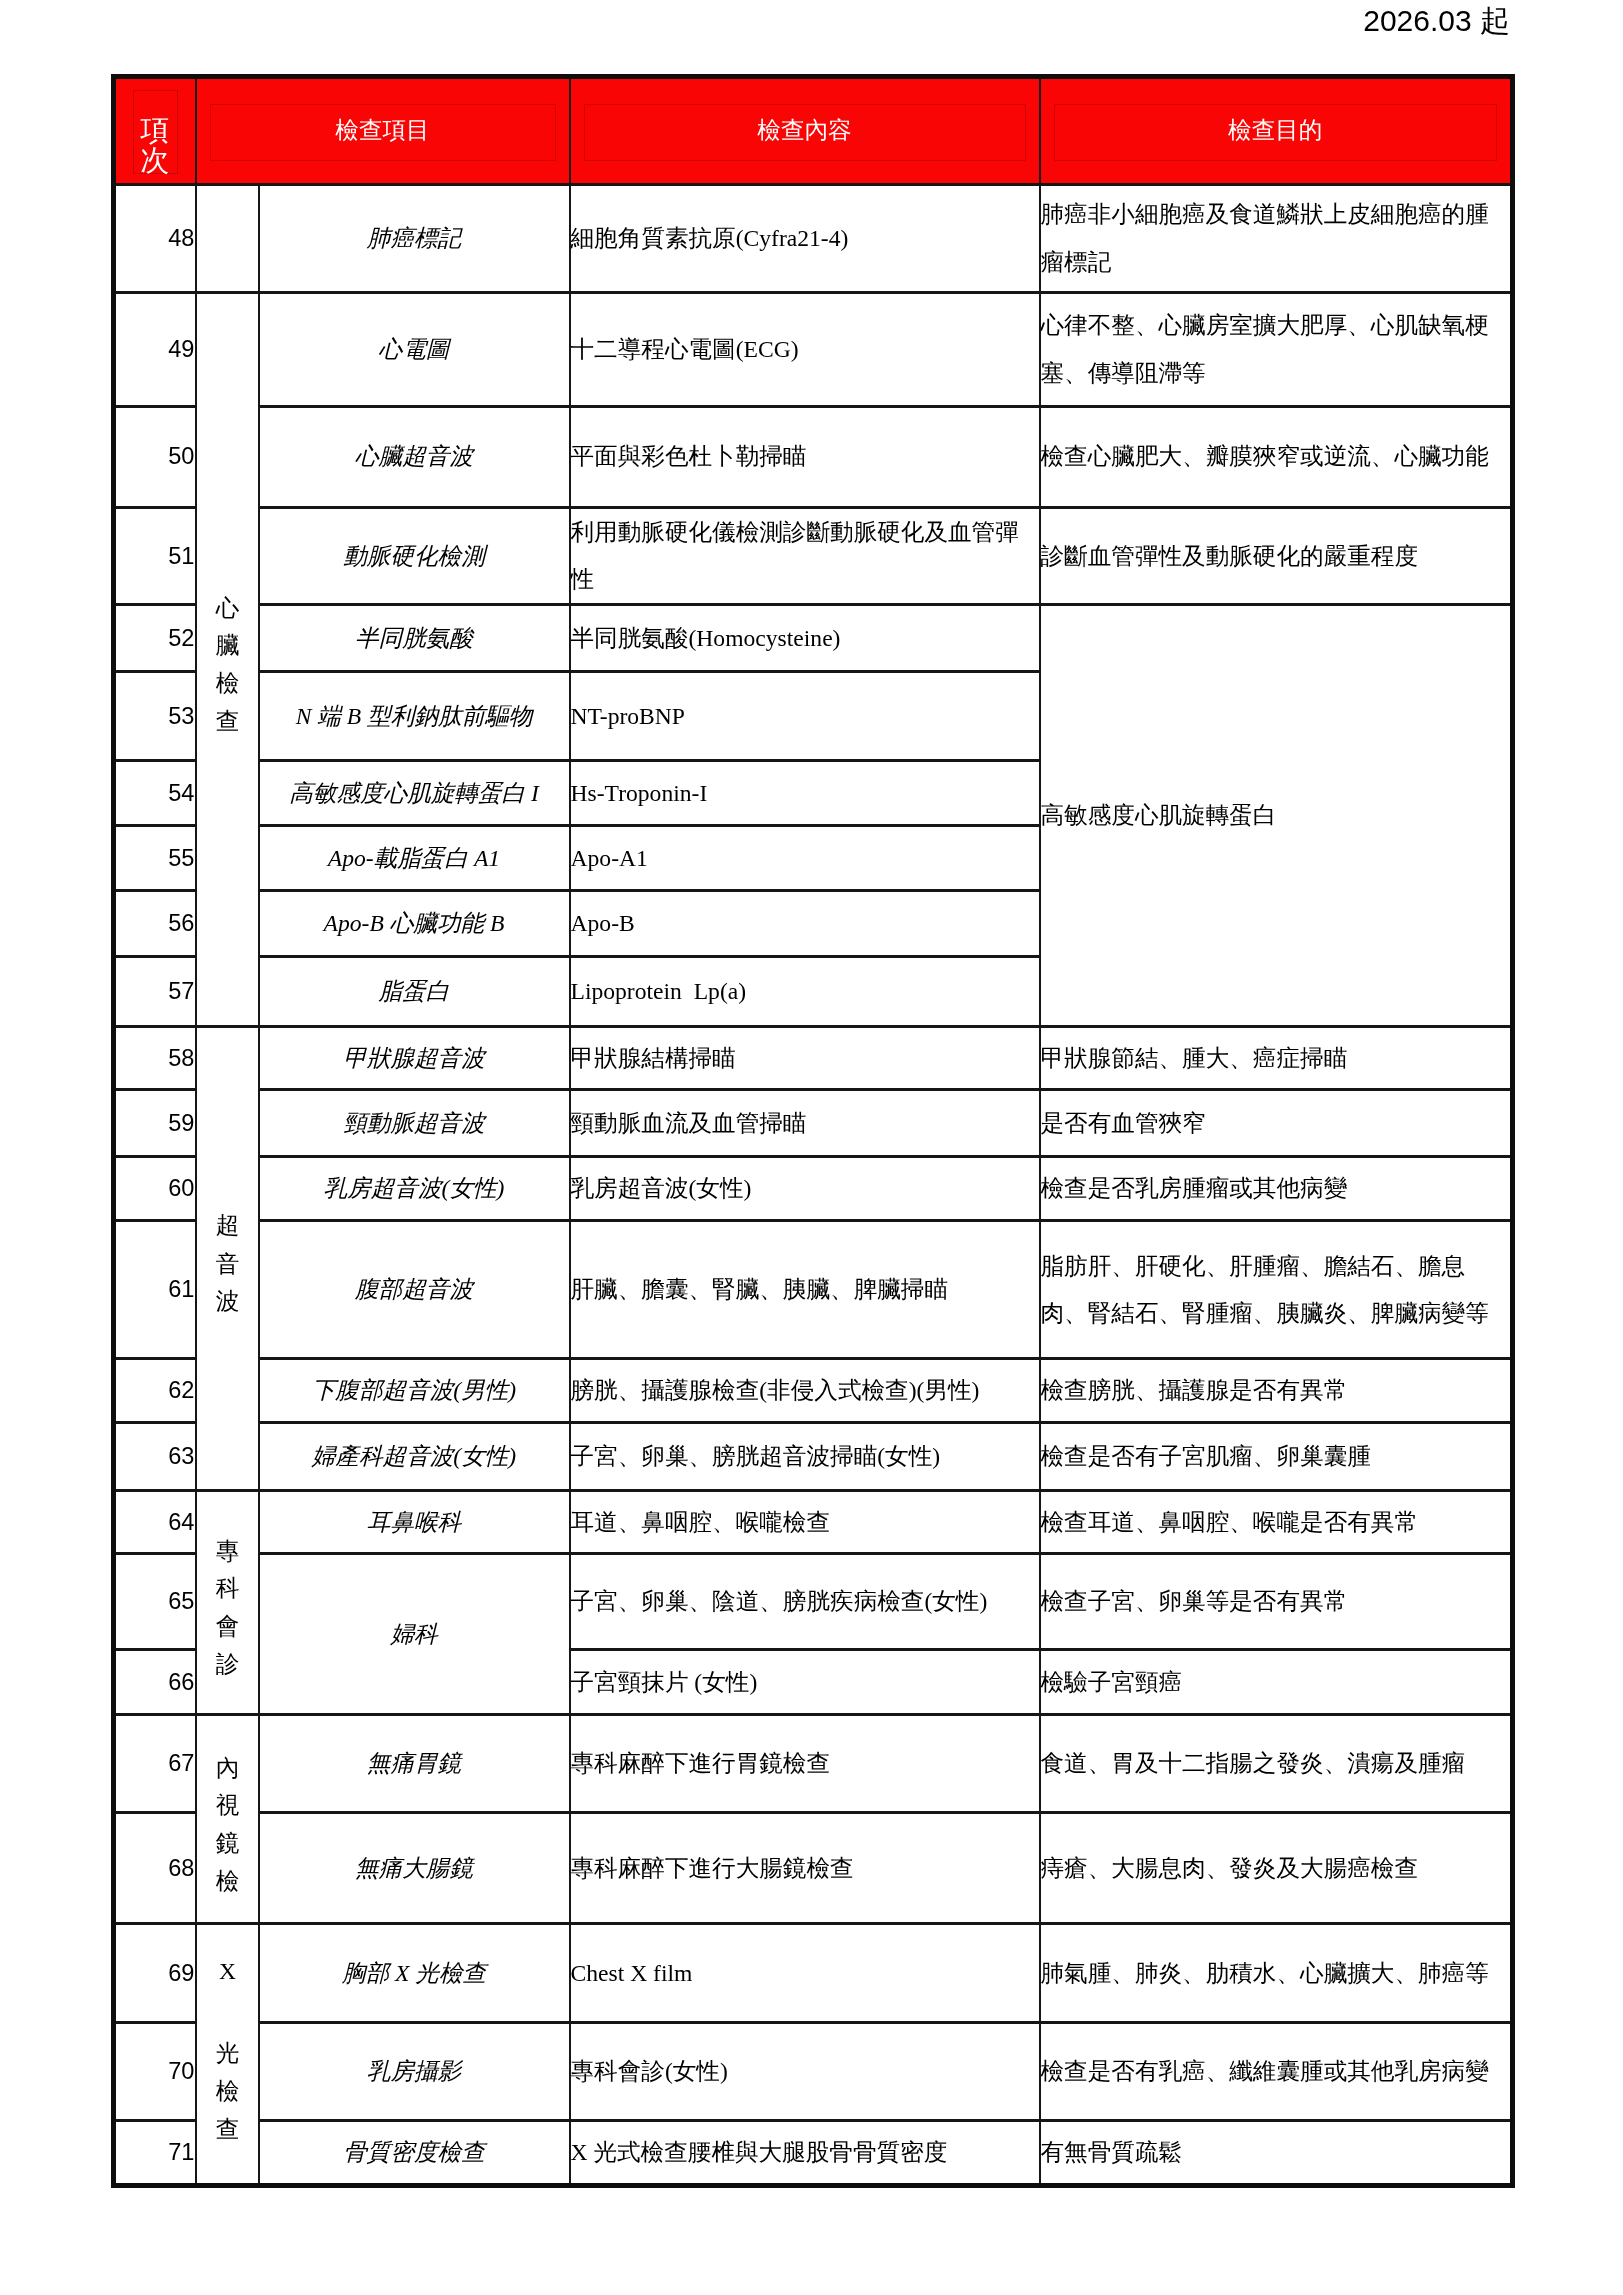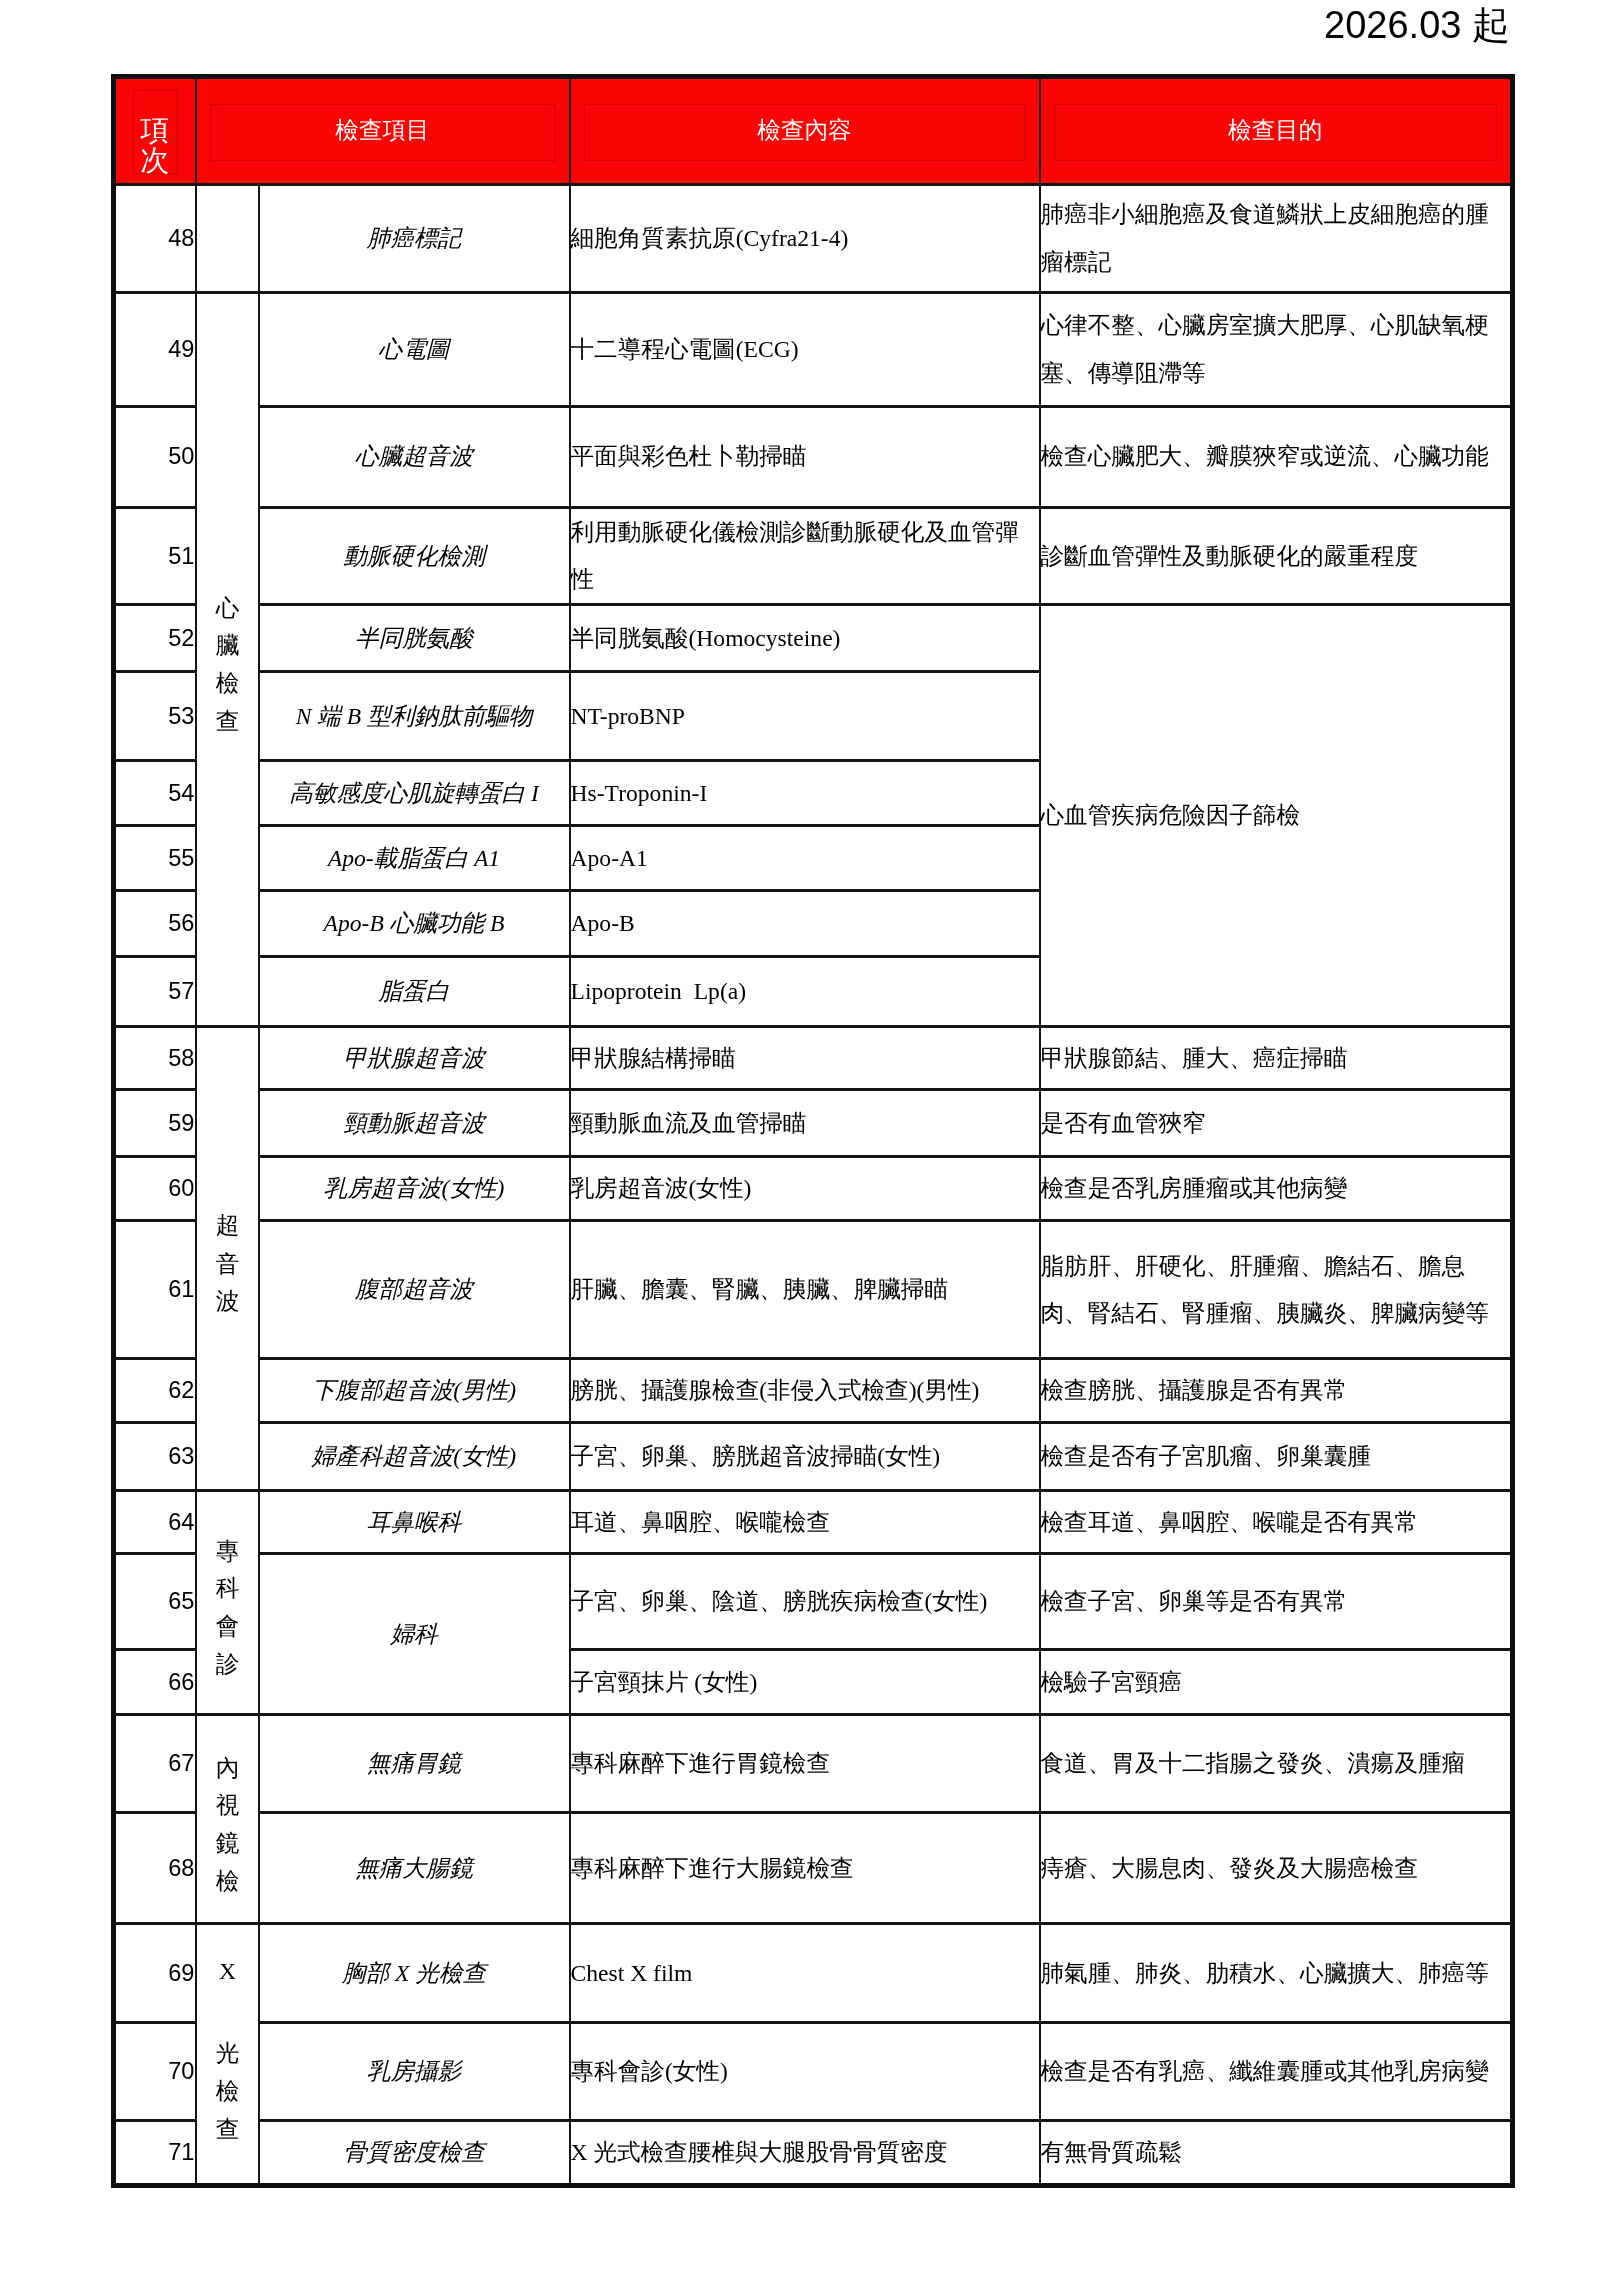--- a/index.html
+++ b/index.html
@@ -9,21 +9,21 @@
     width:1623px; height:2295px;
     background:#ffffff;
     font-family:"Liberation Serif","DejaVu Serif",serif;
     color:#000000;
     overflow:hidden;
   }
   .date-note {
     position:absolute;
     top:2.6px; right:113px;
     font-family:"Liberation Sans","DejaVu Sans",sans-serif;
-    font-size:38px;
+    font-size:30px;
     line-height:1.2;
     color:#000;
   }
   table.exam {
     position:absolute;
     left:111px; top:74px;
     width:1400px;
     border-collapse:collapse;
     table-layout:fixed;
     border:5.9px solid #0e0e0e;
@@ -136,21 +136,21 @@
       <td class="num">51</td>
       <td class="item">動脈硬化檢測</td>
       <td class="content">利用動脈硬化儀檢測診斷動脈硬化及血管彈性</td>
       <td class="purpose">診斷血管彈性及動脈硬化的嚴重程度</td>
     </tr>
 
     <tr style="height:67px">
       <td class="num">52</td>
       <td class="item">半同胱氨酸</td>
       <td class="content">半同胱氨酸(Homocysteine)</td>
-      <td class="purpose" rowspan="6">心血管疾病危險因子篩檢</td>
+      <td class="purpose" rowspan="6">高敏感度心肌旋轉蛋白</td>
     </tr>
 
     <tr style="height:89px">
       <td class="num">53</td>
       <td class="item">N 端 B 型利鈉肽前驅物</td>
       <td class="content">NT-proBNP</td>
     </tr>
 
     <tr style="height:65px">
       <td class="num">54</td>

